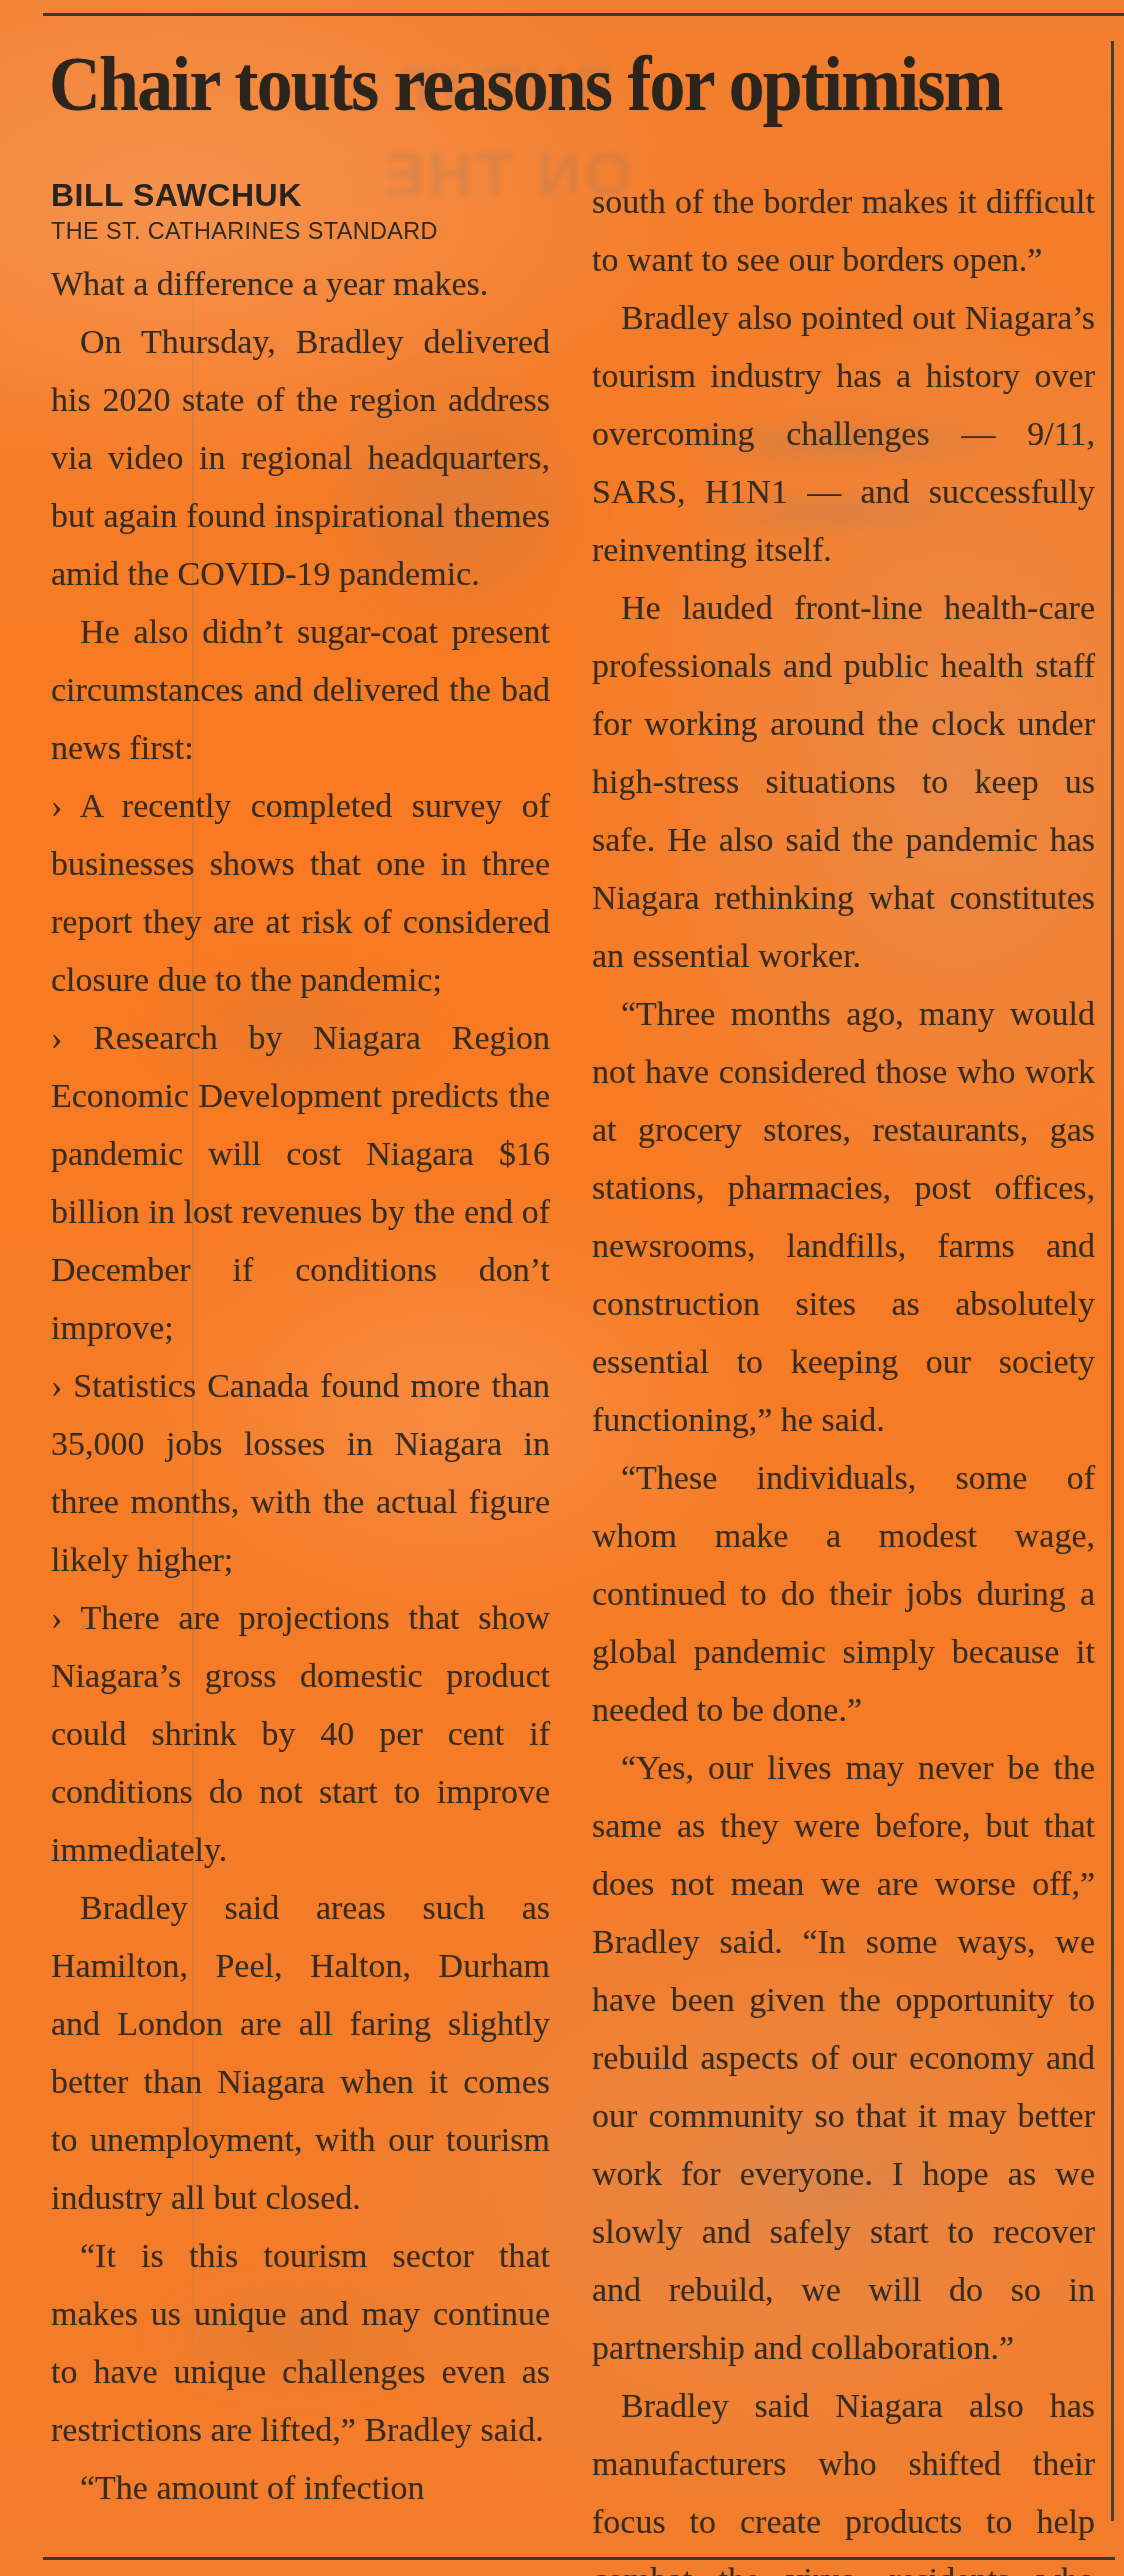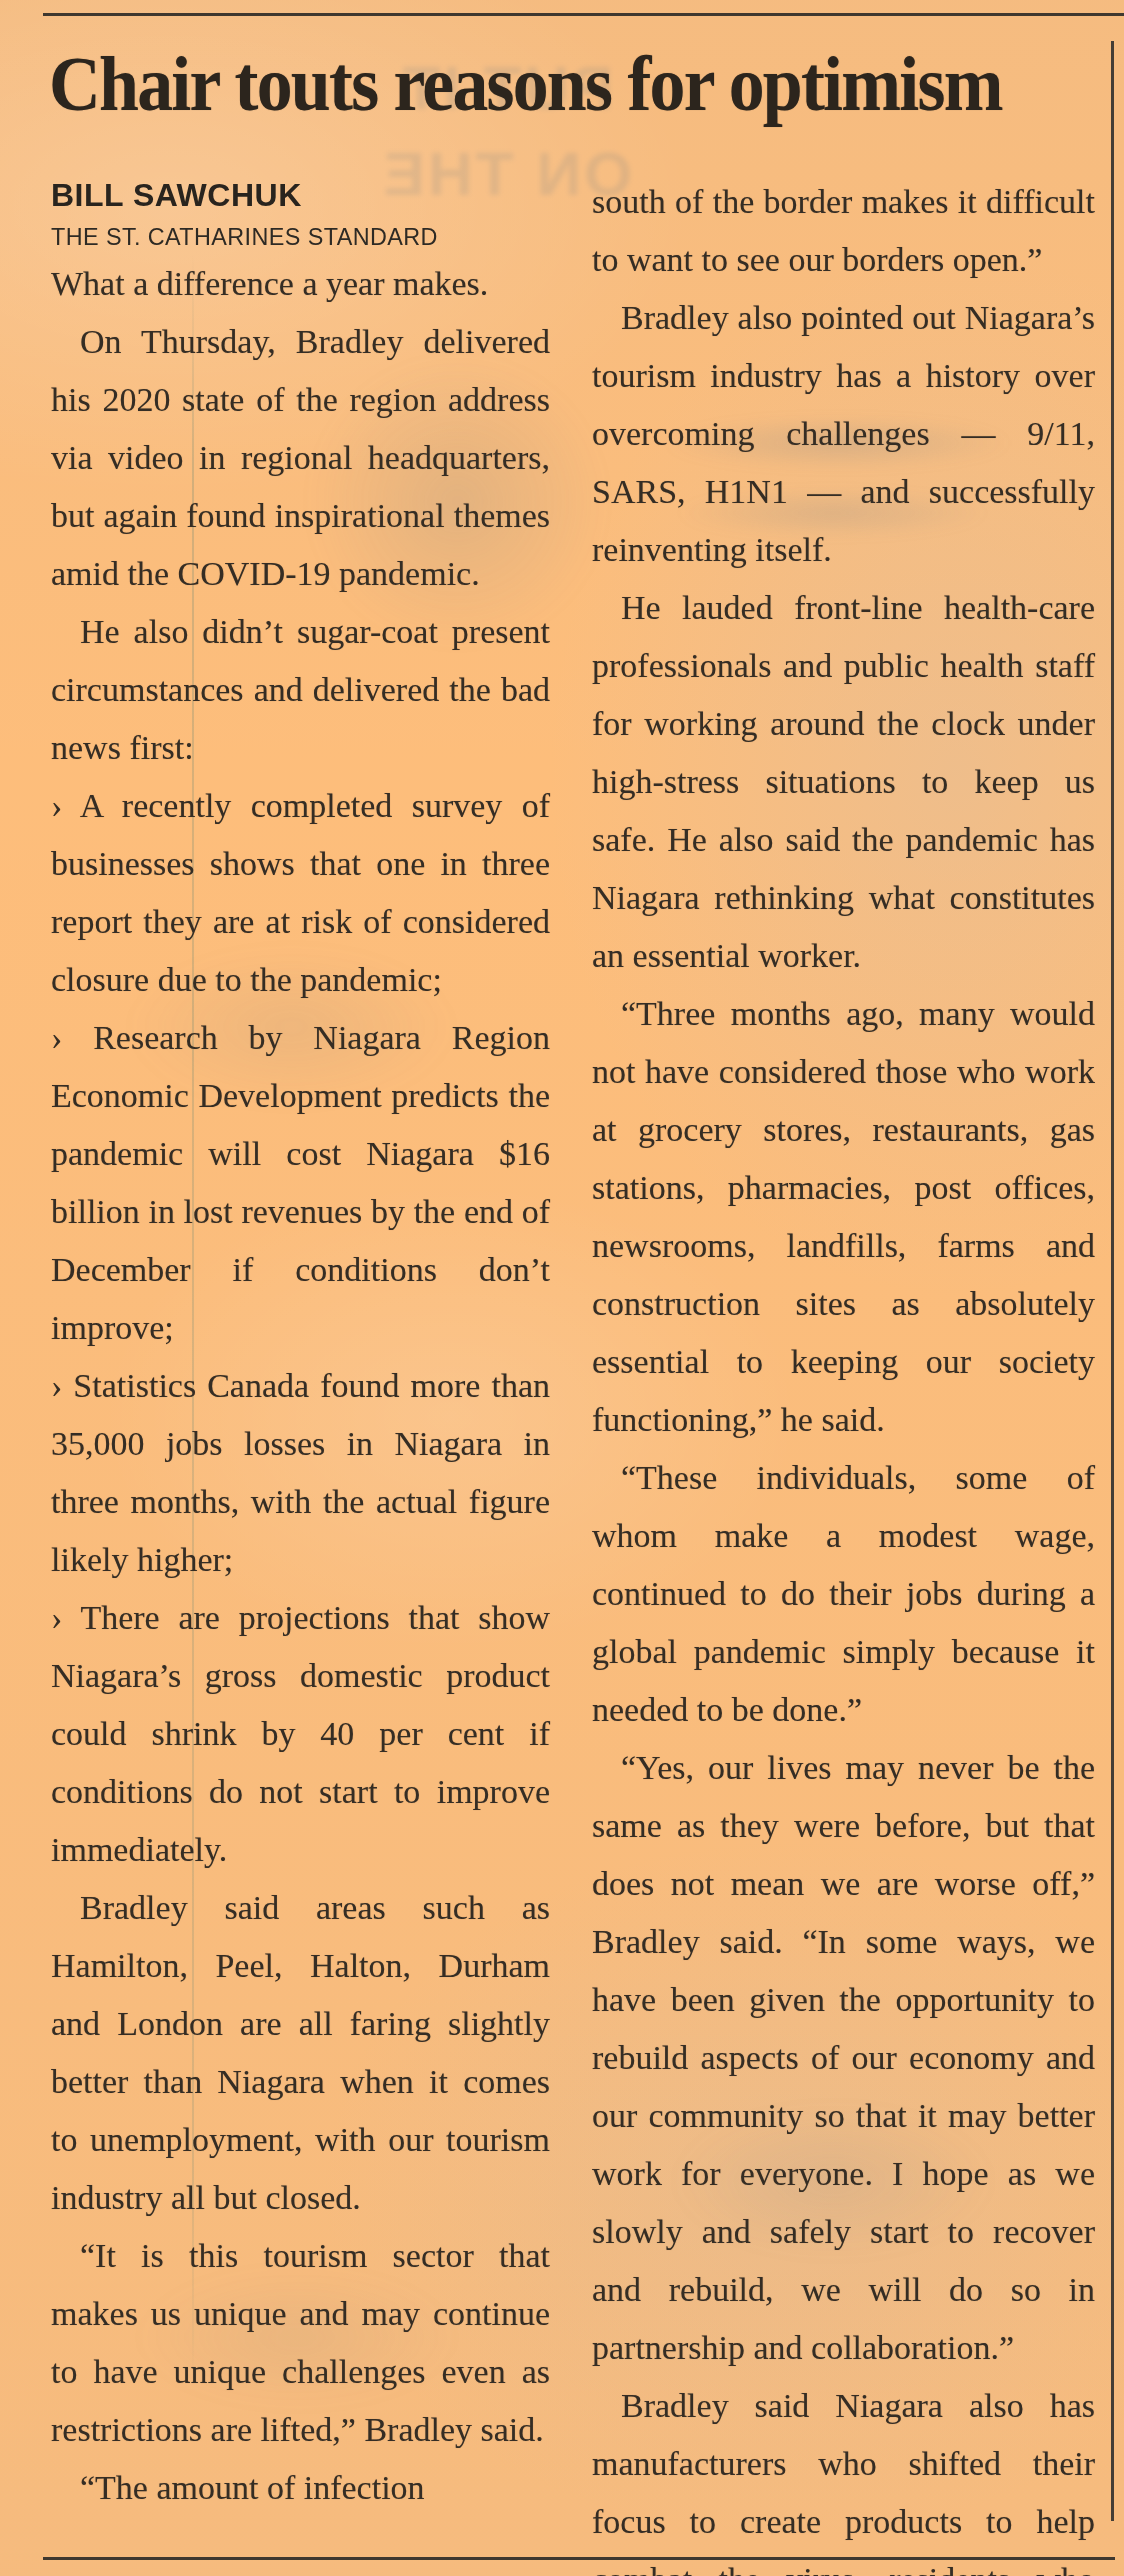--- a/index.html
+++ b/index.html
@@ -1,21 +1,21 @@
 <!DOCTYPE html>
 <html lang="en"><head>
 <meta charset="utf-8">
 <style>
   html, body { margin: 0; padding: 0; background: #b8b6b1; }
   .page {
     position: relative;
     width: 1125px;
     height: 2576px;
     margin: 0 auto;
-    background: #fdba74;
+    background: #f97316;
     overflow: hidden;
     font-family: "Liberation Serif", serif;
   }
   
   .page::before {
     content: "";
     position: absolute; inset: 0;
     background:
       radial-gradient(877px 487px at 15% 8%,  rgba(255,255,255,0.16), transparent 60%),
       radial-gradient(682px 877px at 85% 30%, rgba(188,190,194,0.22), transparent 60%),
@@ -66,21 +66,21 @@
     position: absolute; left: 49px; top: 39px; margin: 0;
     font-size: 78px; font-weight: bold; letter-spacing: -1.9px;
     color: #2c251d;
     transform: scaleX(0.92); transform-origin: left top;
     white-space: nowrap;
     text-shadow: 0 0 1px rgba(44,37,29,0.4);
   }
   
   .byline { position: absolute; left: 51px; top: 179px; font-family: "Liberation Sans", sans-serif; }
   .byline .author { font-size: 32px; font-weight: bold; letter-spacing: 0.5px; line-height: 33px; color: #29241e; }
-  .byline .organization { font-size: 23.4px; letter-spacing: 0.4px; line-height: 29px; margin-top: 11px; color: #2e2a24; }
+  .byline .organization { font-size: 23.4px; letter-spacing: 0.4px; line-height: 29px; margin-top: 5px; color: #2e2a24; }
   
   .col {
     position: absolute;
     text-align: justify;
     color: #352d24;
     font-size: 34px;
     line-height: 58px;
     hyphens: auto; -webkit-hyphens: auto;
     text-shadow: 0 0 1px rgba(53,45,36,0.30);
   }

